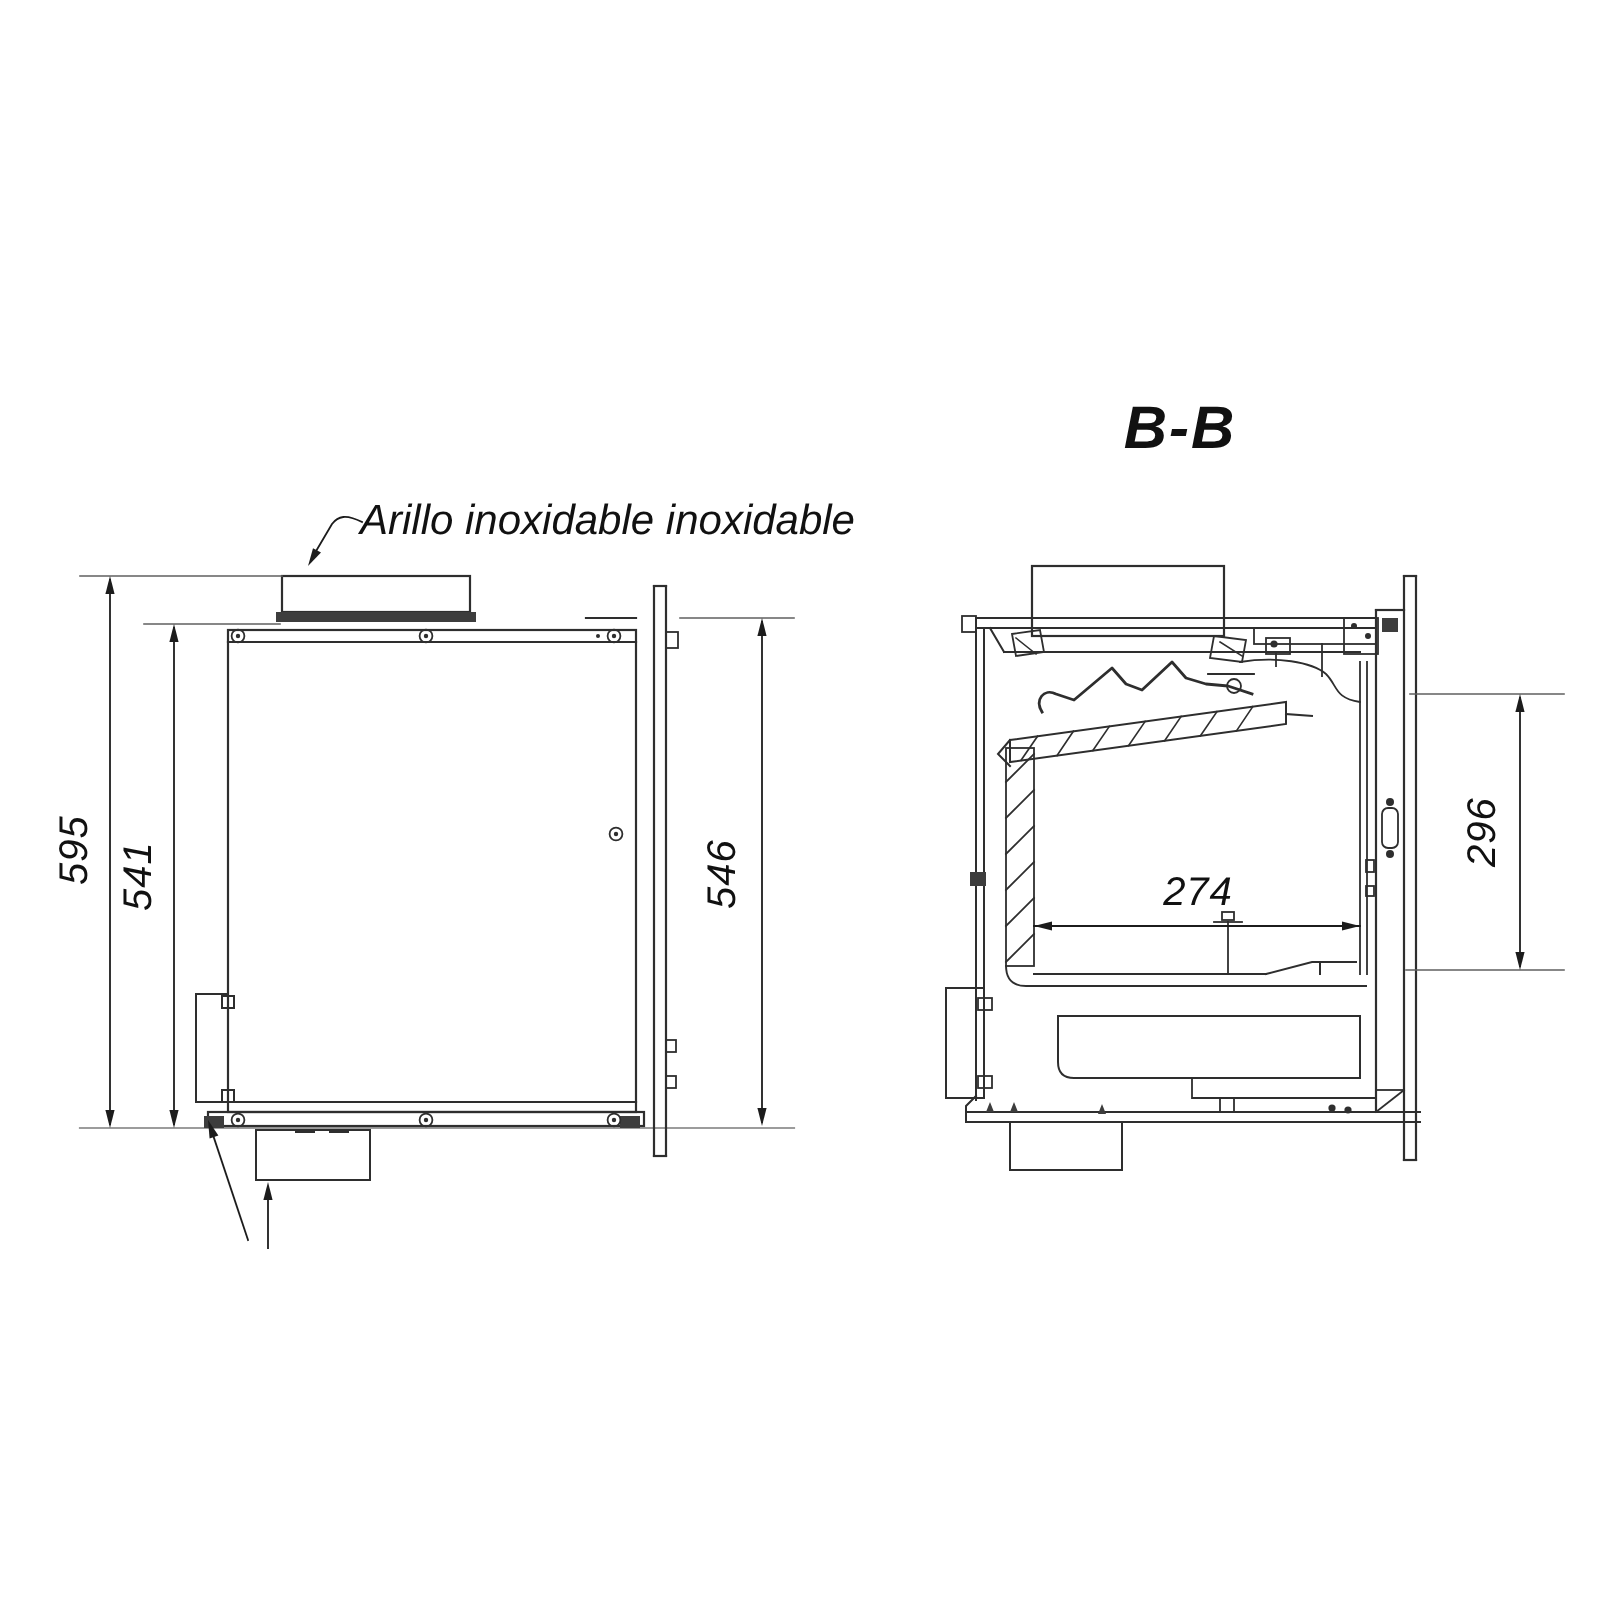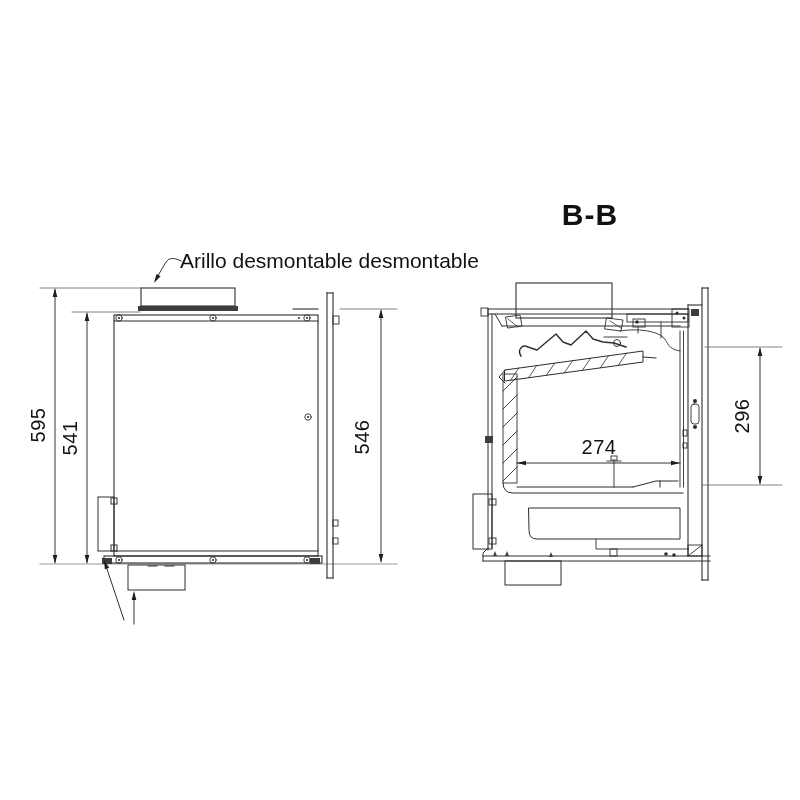--- a/index.html
+++ b/index.html
@@ -1,17 +1,17 @@
 <!DOCTYPE html>
 <html style="--line: #2e2e2e; --dimension: #1c1c1c; --extension: #5f5f5f; --ground: #9c9c9c; --fill-dark: #3d3d3d;"><head>
 <meta charset="utf-8">
 <style>
   html,body{margin:0;padding:0;background:#fff;width:800px;height:800px;overflow:hidden;}
   #canvas{position:relative;width:792px;height:800px;background:#fff;
-          font-family:"Liberation Sans", sans-serif;}
+          font-family:"Liberation Sans", sans-serif;font-style:italic;}
   #linework{position:absolute;left:0;top:0;}
   .txt{position:absolute;color:#111;white-space:nowrap;user-select:none;}
   .dim{font-size:20px;transform:translate(-50%,-50%);letter-spacing:.5px;}
   .dim.vert{transform:translate(-50%,-50%) rotate(-90deg);}
   .callout{font-size:21px;}
   .title{font-size:30px;font-weight:600;transform:translate(-50%,-50%);letter-spacing:1px;}
 </style>
 </head>
 <body>
 
@@ -258,21 +258,21 @@
       <line x1="703" y1="485" x2="782" y2="485" stroke="var(--extension)" stroke-width="0.8"></line>
       <line x1="760" y1="349" x2="760" y2="483"></line>
       <polygon points="760,347 757.7,356 762.3,356" fill="var(--dimension)" stroke="none"></polygon>
       <polygon points="760,485 757.7,476 762.3,476" fill="var(--dimension)" stroke="none"></polygon>
     </g>
   </g>
 </svg>
 
   <div class="txt title" style="left:590px;top:215px;">B-B</div>
 
-  <div class="txt callout" style="left:180px;top:249px;">Arillo desmontable desmontable</div>
+  <div class="txt callout" style="left:180px;top:249px;">Arillo inoxidable inoxidable</div>
 
   <div class="txt dim vert" style="left:38px;top:425px;">595</div>
 
   <div class="txt dim vert" style="left:70px;top:438px;">541</div>
 
   <div class="txt dim vert" style="left:362px;top:437px;">546</div>
 
   <div class="txt dim" style="left:599px;top:447px;">274</div>
 
   <div class="txt dim vert" style="left:742px;top:416px;">296</div>

